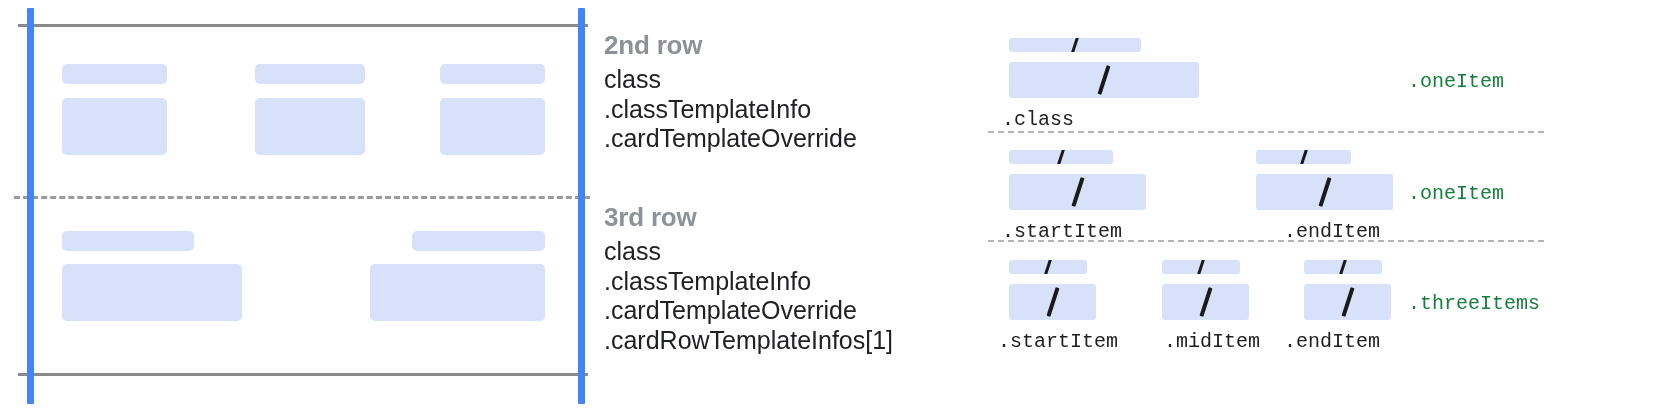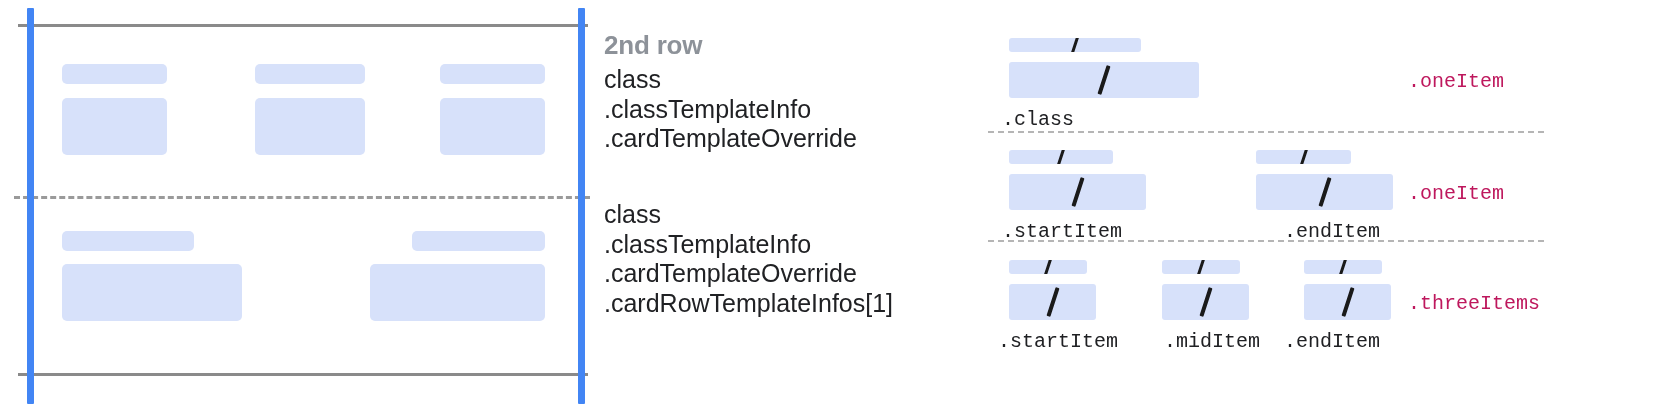--- a/index.html
+++ b/index.html
@@ -77,21 +77,21 @@
   .mini-bar.big   .slash { height: 30px; width: 4px; }
 
   .mini-label {
     position: absolute;
     font-family: "Liberation Mono", monospace;
     font-size: 20px; color: #202124; white-space: pre;
   }
   .band-label {
     position: absolute;
     font-family: "Liberation Mono", monospace;
-    font-size: 20px; color: #be185d; white-space: pre;
+    font-size: 20px; color: #15803d; white-space: pre;
   }
 </style>
 </head>
 <body>
 
 <div id="root">
 
   <div id="left-panel">
     <div class="hrule" id="rule-top"></div>
     <div class="hrule" id="rule-bottom"></div>
@@ -113,20 +113,21 @@
   </div>
 
   <div id="mid-panel">
     <div class="row-block" id="row2-block">
       <div class="row-title">2nd row</div>
       <div class="code-line">class</div>
       <div class="code-line">.classTemplateInfo</div>
       <div class="code-line">.cardTemplateOverride</div>
     </div>
     <div class="row-block" id="row3-block">
+      <div class="row-title">3rd row</div>
       <div class="code-line">class</div>
       <div class="code-line">.classTemplateInfo</div>
       <div class="code-line">.cardTemplateOverride</div>
       <div class="code-line">.cardRowTemplateInfos[1]</div>
     </div>
   </div>
 
   <div id="right-panel">
     <div class="band-sep" id="sep-1"></div>
     <div class="band-sep" id="sep-2"></div>

